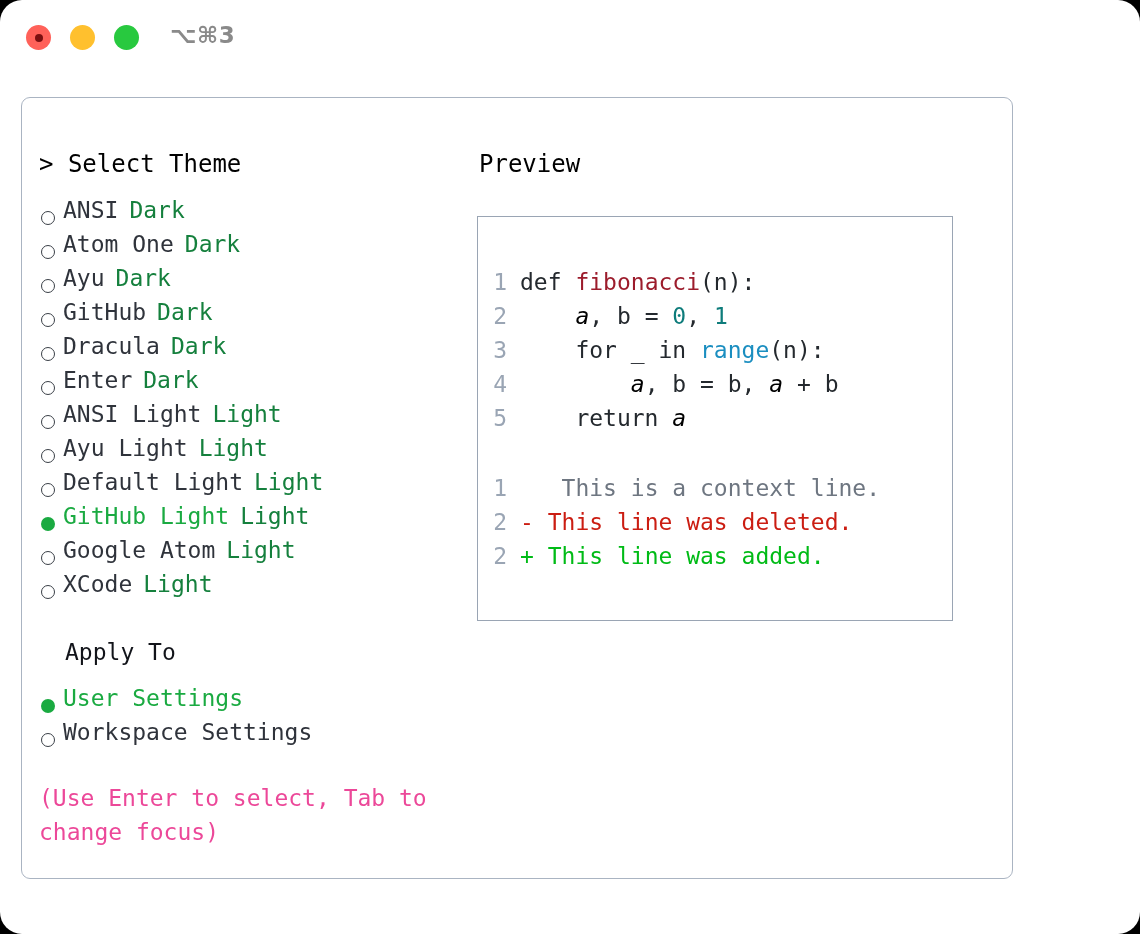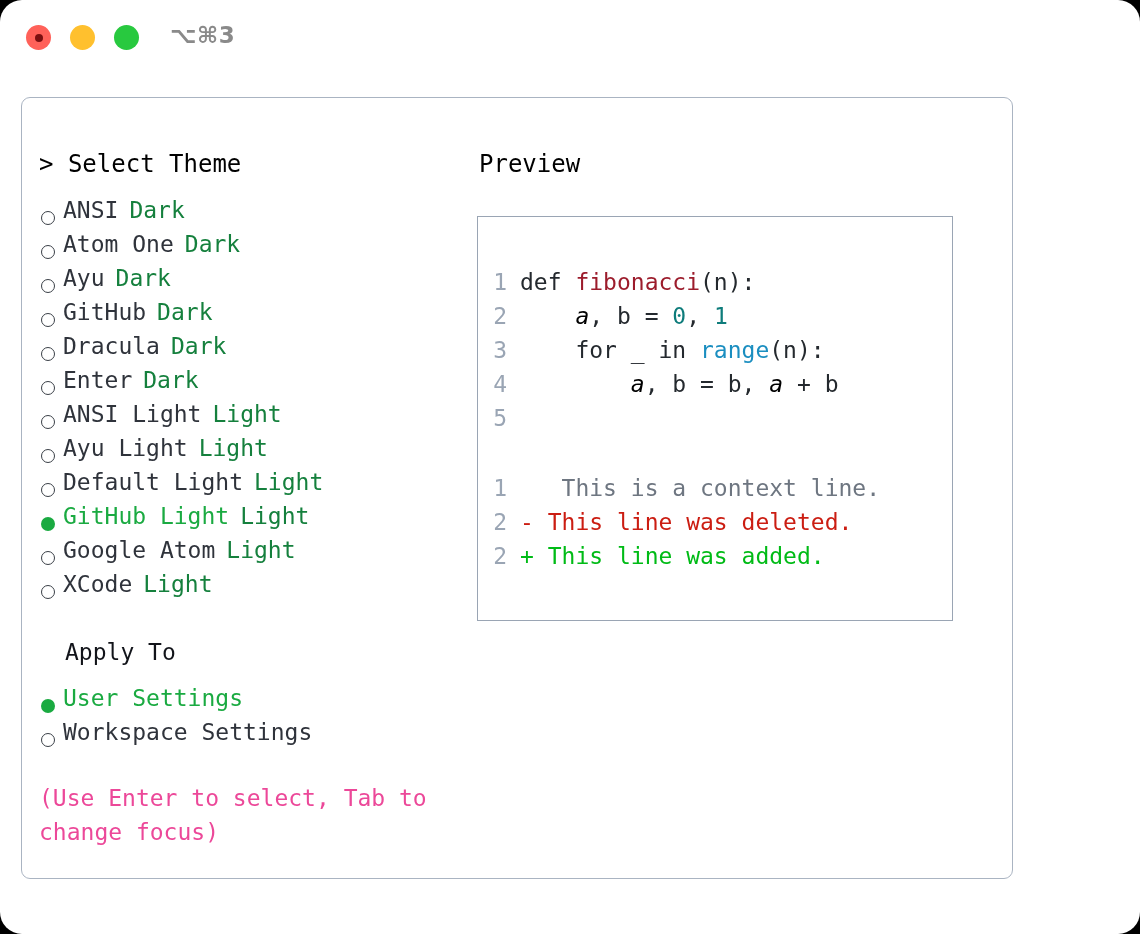--- a/index.html
+++ b/index.html
@@ -258,21 +258,21 @@
     <div class="col-right">
 
       <div class="heading preview">Preview</div>
 
       <div class="codebox">
         <div id="code-lines">
             <div class="codeline"><span class="ln">1</span><span><span class="code">def </span><span class="tok-fn">fibonacci</span><span class="code">(n):</span></span></div>
             <div class="codeline"><span class="ln">2</span><span><span class="code">    </span><span class="tok-var">a</span><span class="code">, </span><span class="code">b</span><span class="code"> = </span><span class="tok-num">0</span><span class="code">, </span><span class="tok-num">1</span></span></div>
             <div class="codeline"><span class="ln">3</span><span><span class="code">    for _ in </span><span class="tok-call">range</span><span class="code">(n):</span></span></div>
             <div class="codeline"><span class="ln">4</span><span><span class="code">        </span><span class="tok-var">a</span><span class="code">, b = b, </span><span class="tok-var">a</span><span class="code"> + b</span></span></div>
-            <div class="codeline"><span class="ln">5</span></div>
+            <div class="codeline"><span class="ln">5</span><span><span class="code">    return </span><span class="tok-var">a</span></span></div>
           </div>
         <div class="gap-rows"></div>
         <div id="diff-lines">
             <div class="codeline"><span class="ln">1</span><span class="diff-ctx"> </span><span class="diff-ctx">  This is a context line.</span></div>
             <div class="codeline"><span class="ln">2</span><span class="diff-del">-</span><span class="diff-del"> This line was deleted.</span></div>
             <div class="codeline"><span class="ln">2</span><span class="diff-add">+</span><span class="diff-add"> This line was added.</span></div>
           </div>
       </div>
     </div>
 

